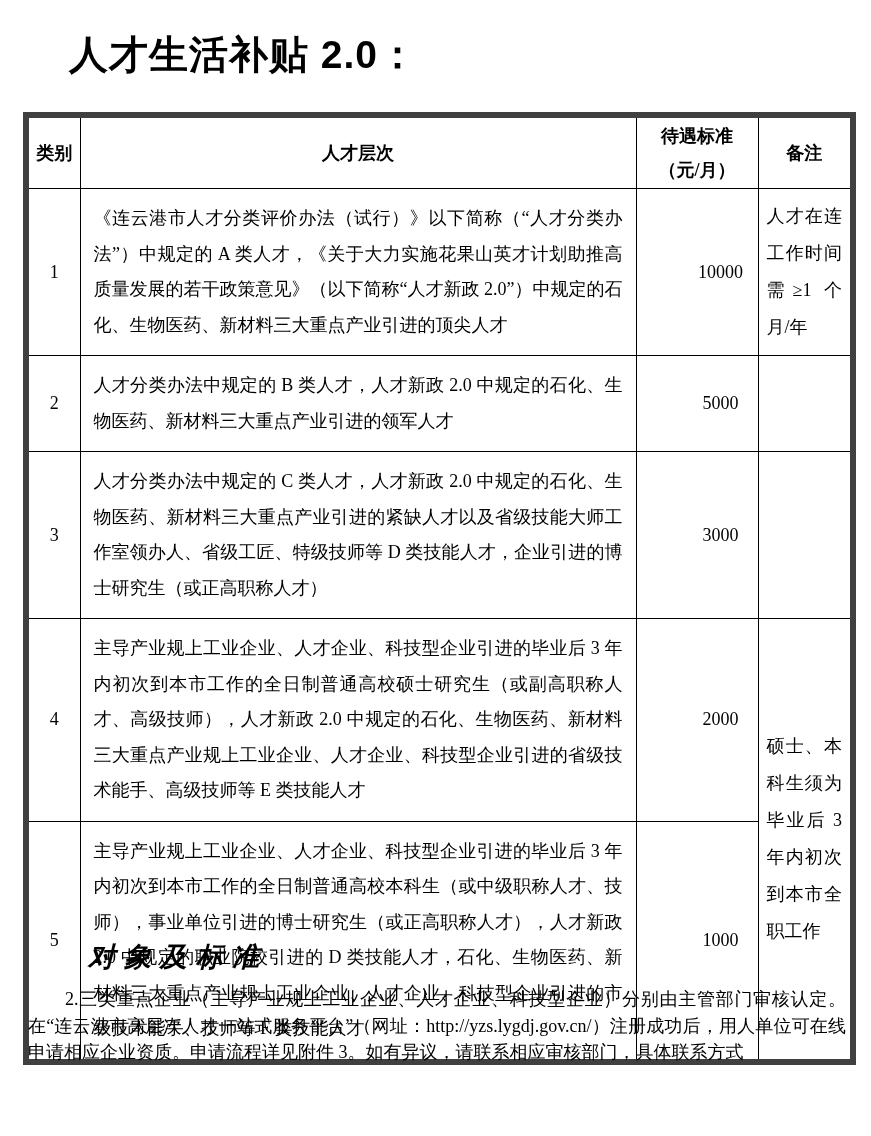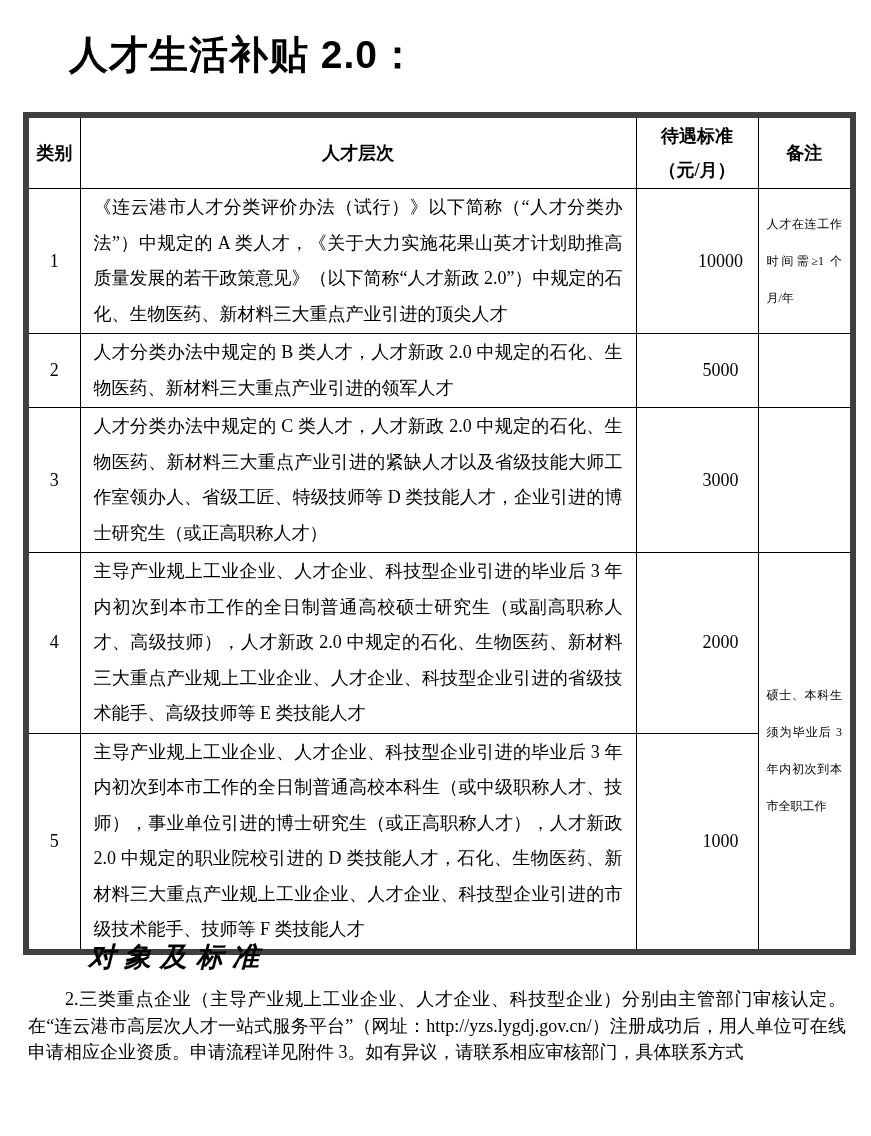--- a/index.html
+++ b/index.html
@@ -33,28 +33,28 @@
   th.hdr{
     font-weight:bold;text-align:center;
     font-size:18px;line-height:34px;
   }
   th.hdr.two-line{white-space:pre-line;margin-top:43px;}
   td.cat{
     text-align:center;font-size:18px;
   }
   td.level{
     text-align:justify;text-justify:inter-ideograph;
-    padding:1px 13px;font-size:18px;line-height:35.5px;
+    padding:12px 13px;font-size:18px;line-height:35.5px;
   }
   td.std{
     text-align:center;font-size:18px;padding-left:48px;
   }
   td.remark{
     text-align:justify;text-justify:inter-ideograph;
-    padding:8px 8px;font-size:12px;line-height:37px;
+    padding:8px 8px;font-size:18px;line-height:37px;
   }
 
   .section-heading{
     position:absolute;left:88px;top:941px;
     font-size:27px;line-height:32px;
     font-style:italic;font-weight:600;
     letter-spacing:9px;white-space:nowrap;
   }
 
   .notes{

